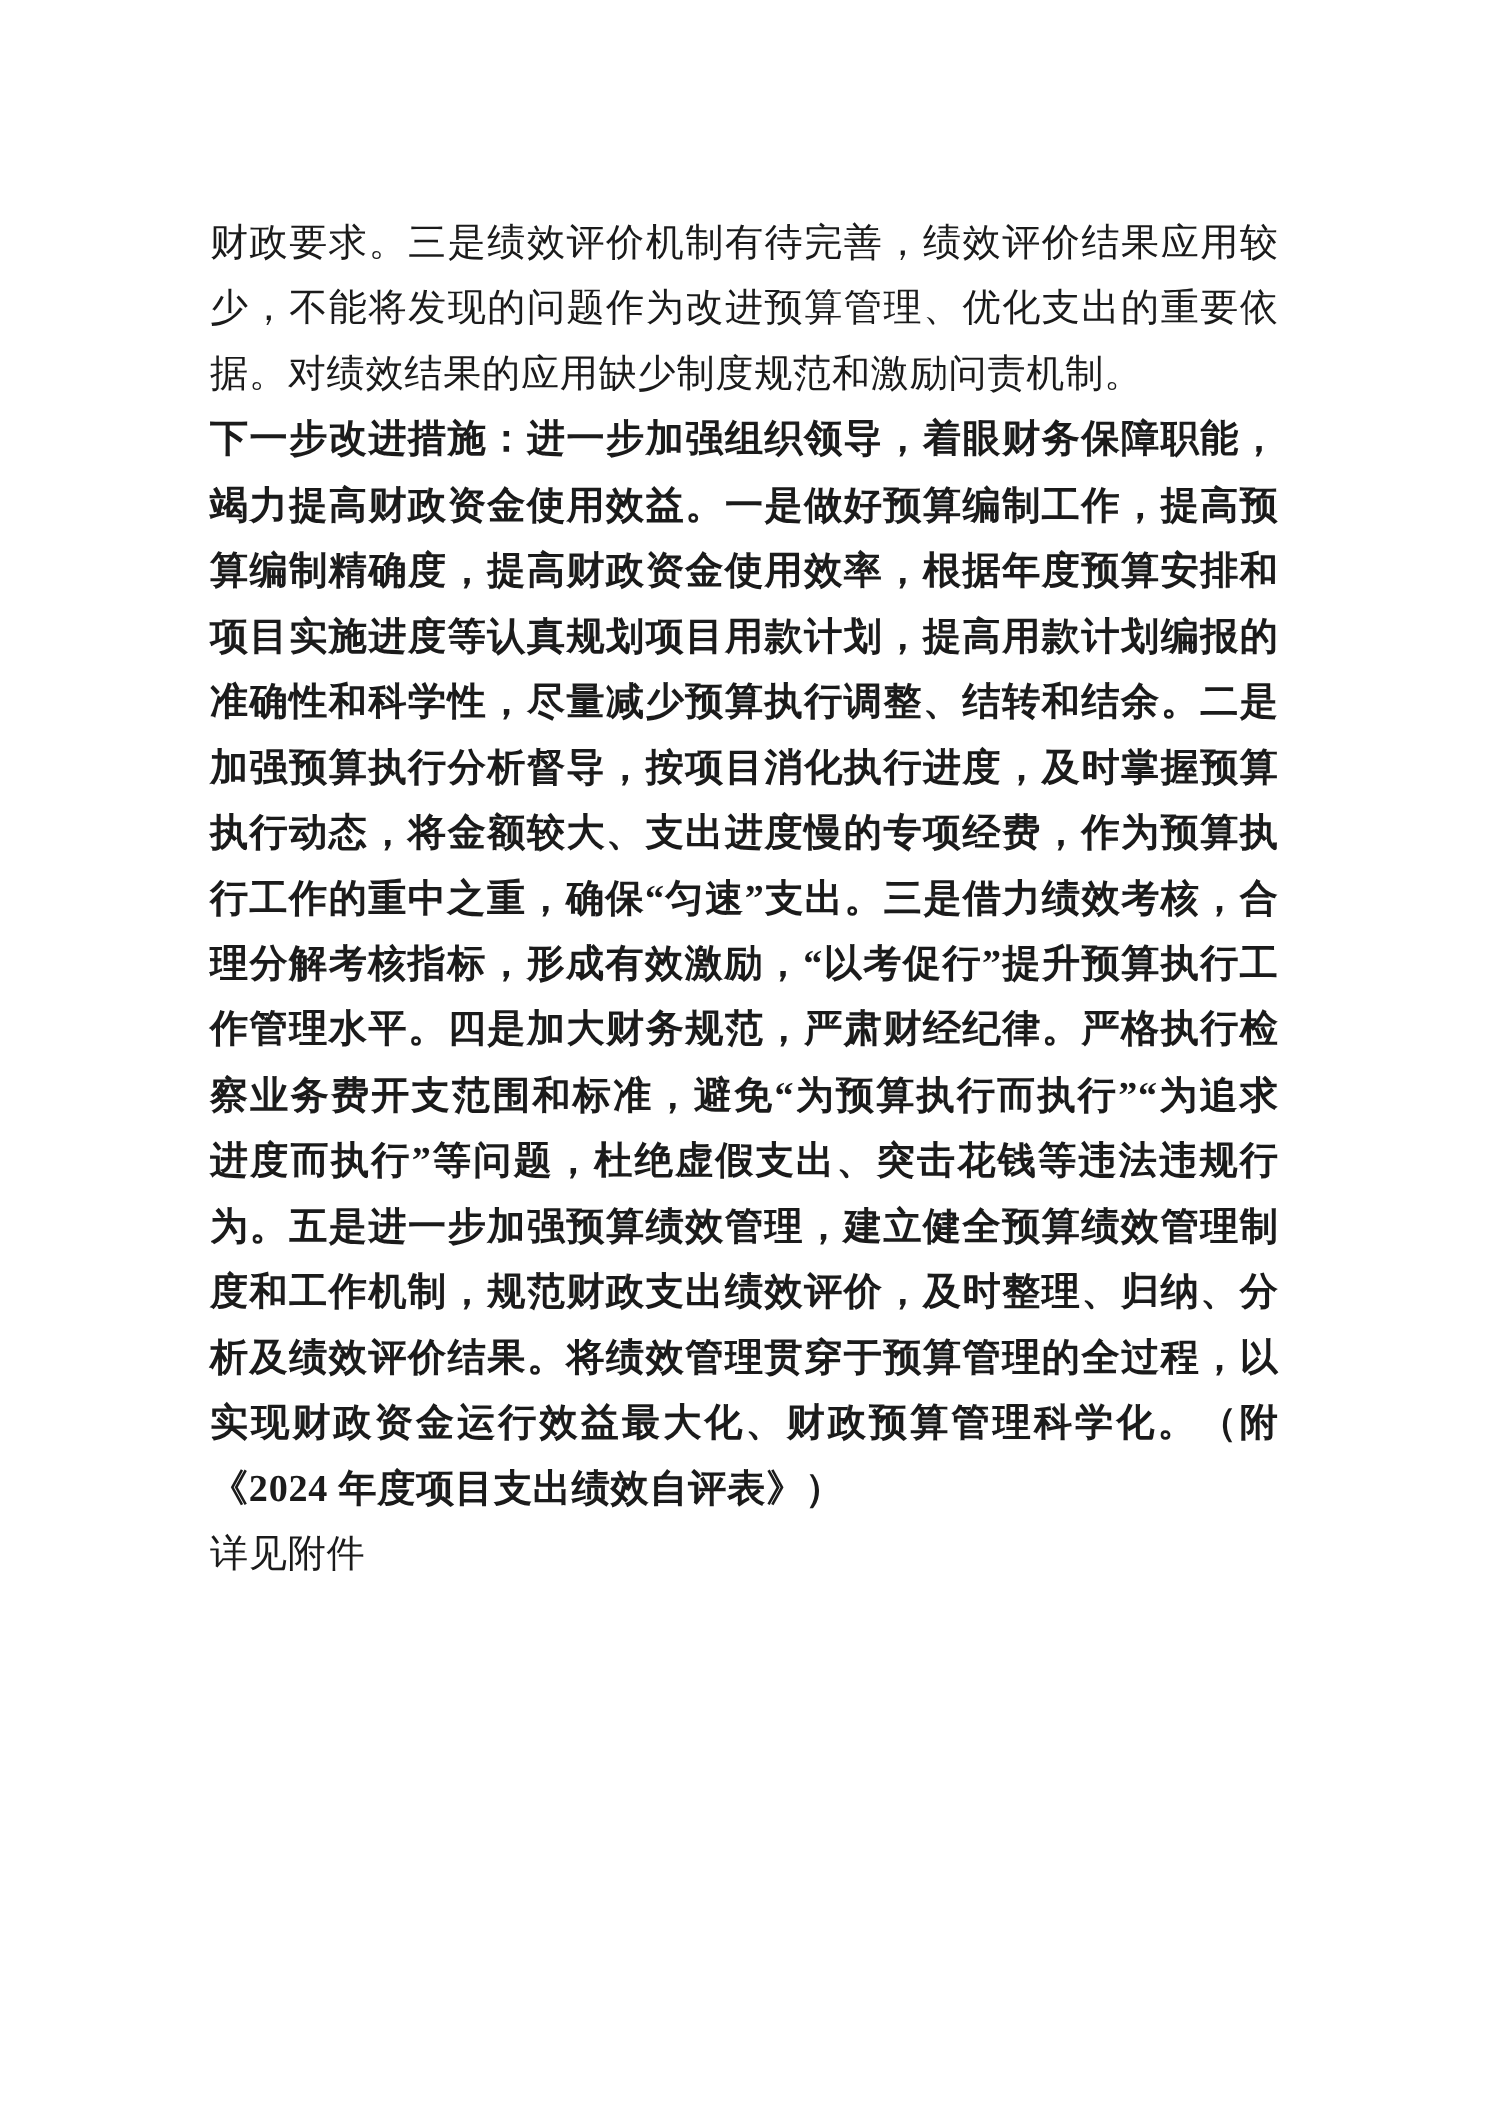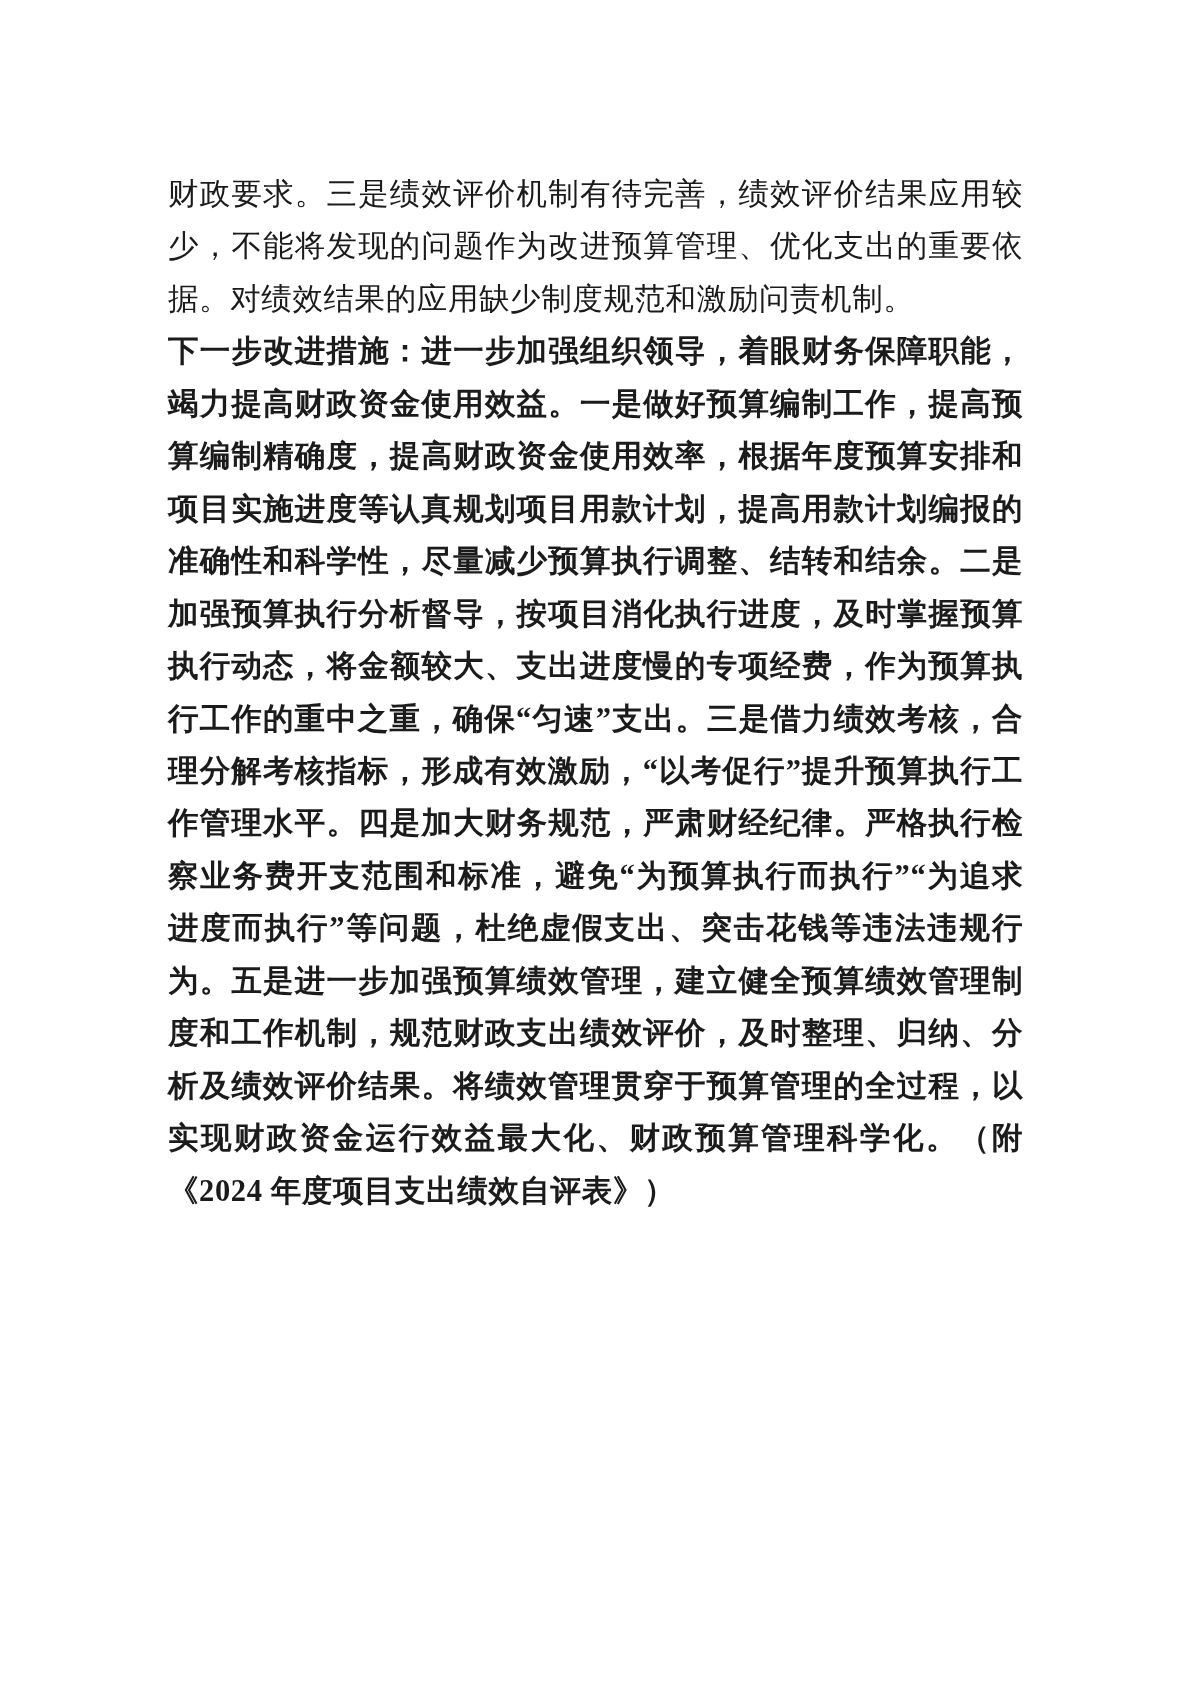--- a/index.html
+++ b/index.html
@@ -41,14 +41,15 @@
     margin: 0;
   }
 </style>
 </head>
 <body>
 
 <div class="page">
   <div class="doc-body">
     <p class="para">财政要求。三是绩效评价机制有待完善，绩效评价结果应用较少，不能将发现的问题作为改进预算管理、优化支出的重要依据。对绩效结果的应用缺少制度规范和激励问责机制。</p>
     <p class="para">下一步改进措施：进一步加强组织领导，着眼财务保障职能，竭力提高财政资金使用效益。一是做好预算编制工作，提高预算编制精确度，提高财政资金使用效率，根据年度预算安排和项目实施进度等认真规划项目用款计划，提高用款计划编报的准确性和科学性，尽量减少预算执行调整、结转和结余。二是加强预算执行分析督导，按项目消化执行进度，及时掌握预算执行动态，将金额较大、支出进度慢的专项经费，作为预算执行工作的重中之重，确保“匀速”支出。三是借力绩效考核，合理分解考核指标，形成有效激励，“以考促行”提升预算执行工作管理水平。四是加大财务规范，严肃财经纪律。严格执行检察业务费开支范围和标准，避免“为预算执行而执行”“为追求进度而执行”等问题，杜绝虚假支出、突击花钱等违法违规行为。五是进一步加强预算绩效管理，建立健全预算绩效管理制度和工作机制，规范财政支出绩效评价，及时整理、归纳、分析及绩效评价结果。将绩效管理贯穿于预算管理的全过程，以实现财政资金运行效益最大化、财政预算管理科学化。（附《2024 年度项目支出绩效自评表》）</p>
+    <p class="tail">详见附件</p>
   </div>
 </div>
 
 </body></html>

